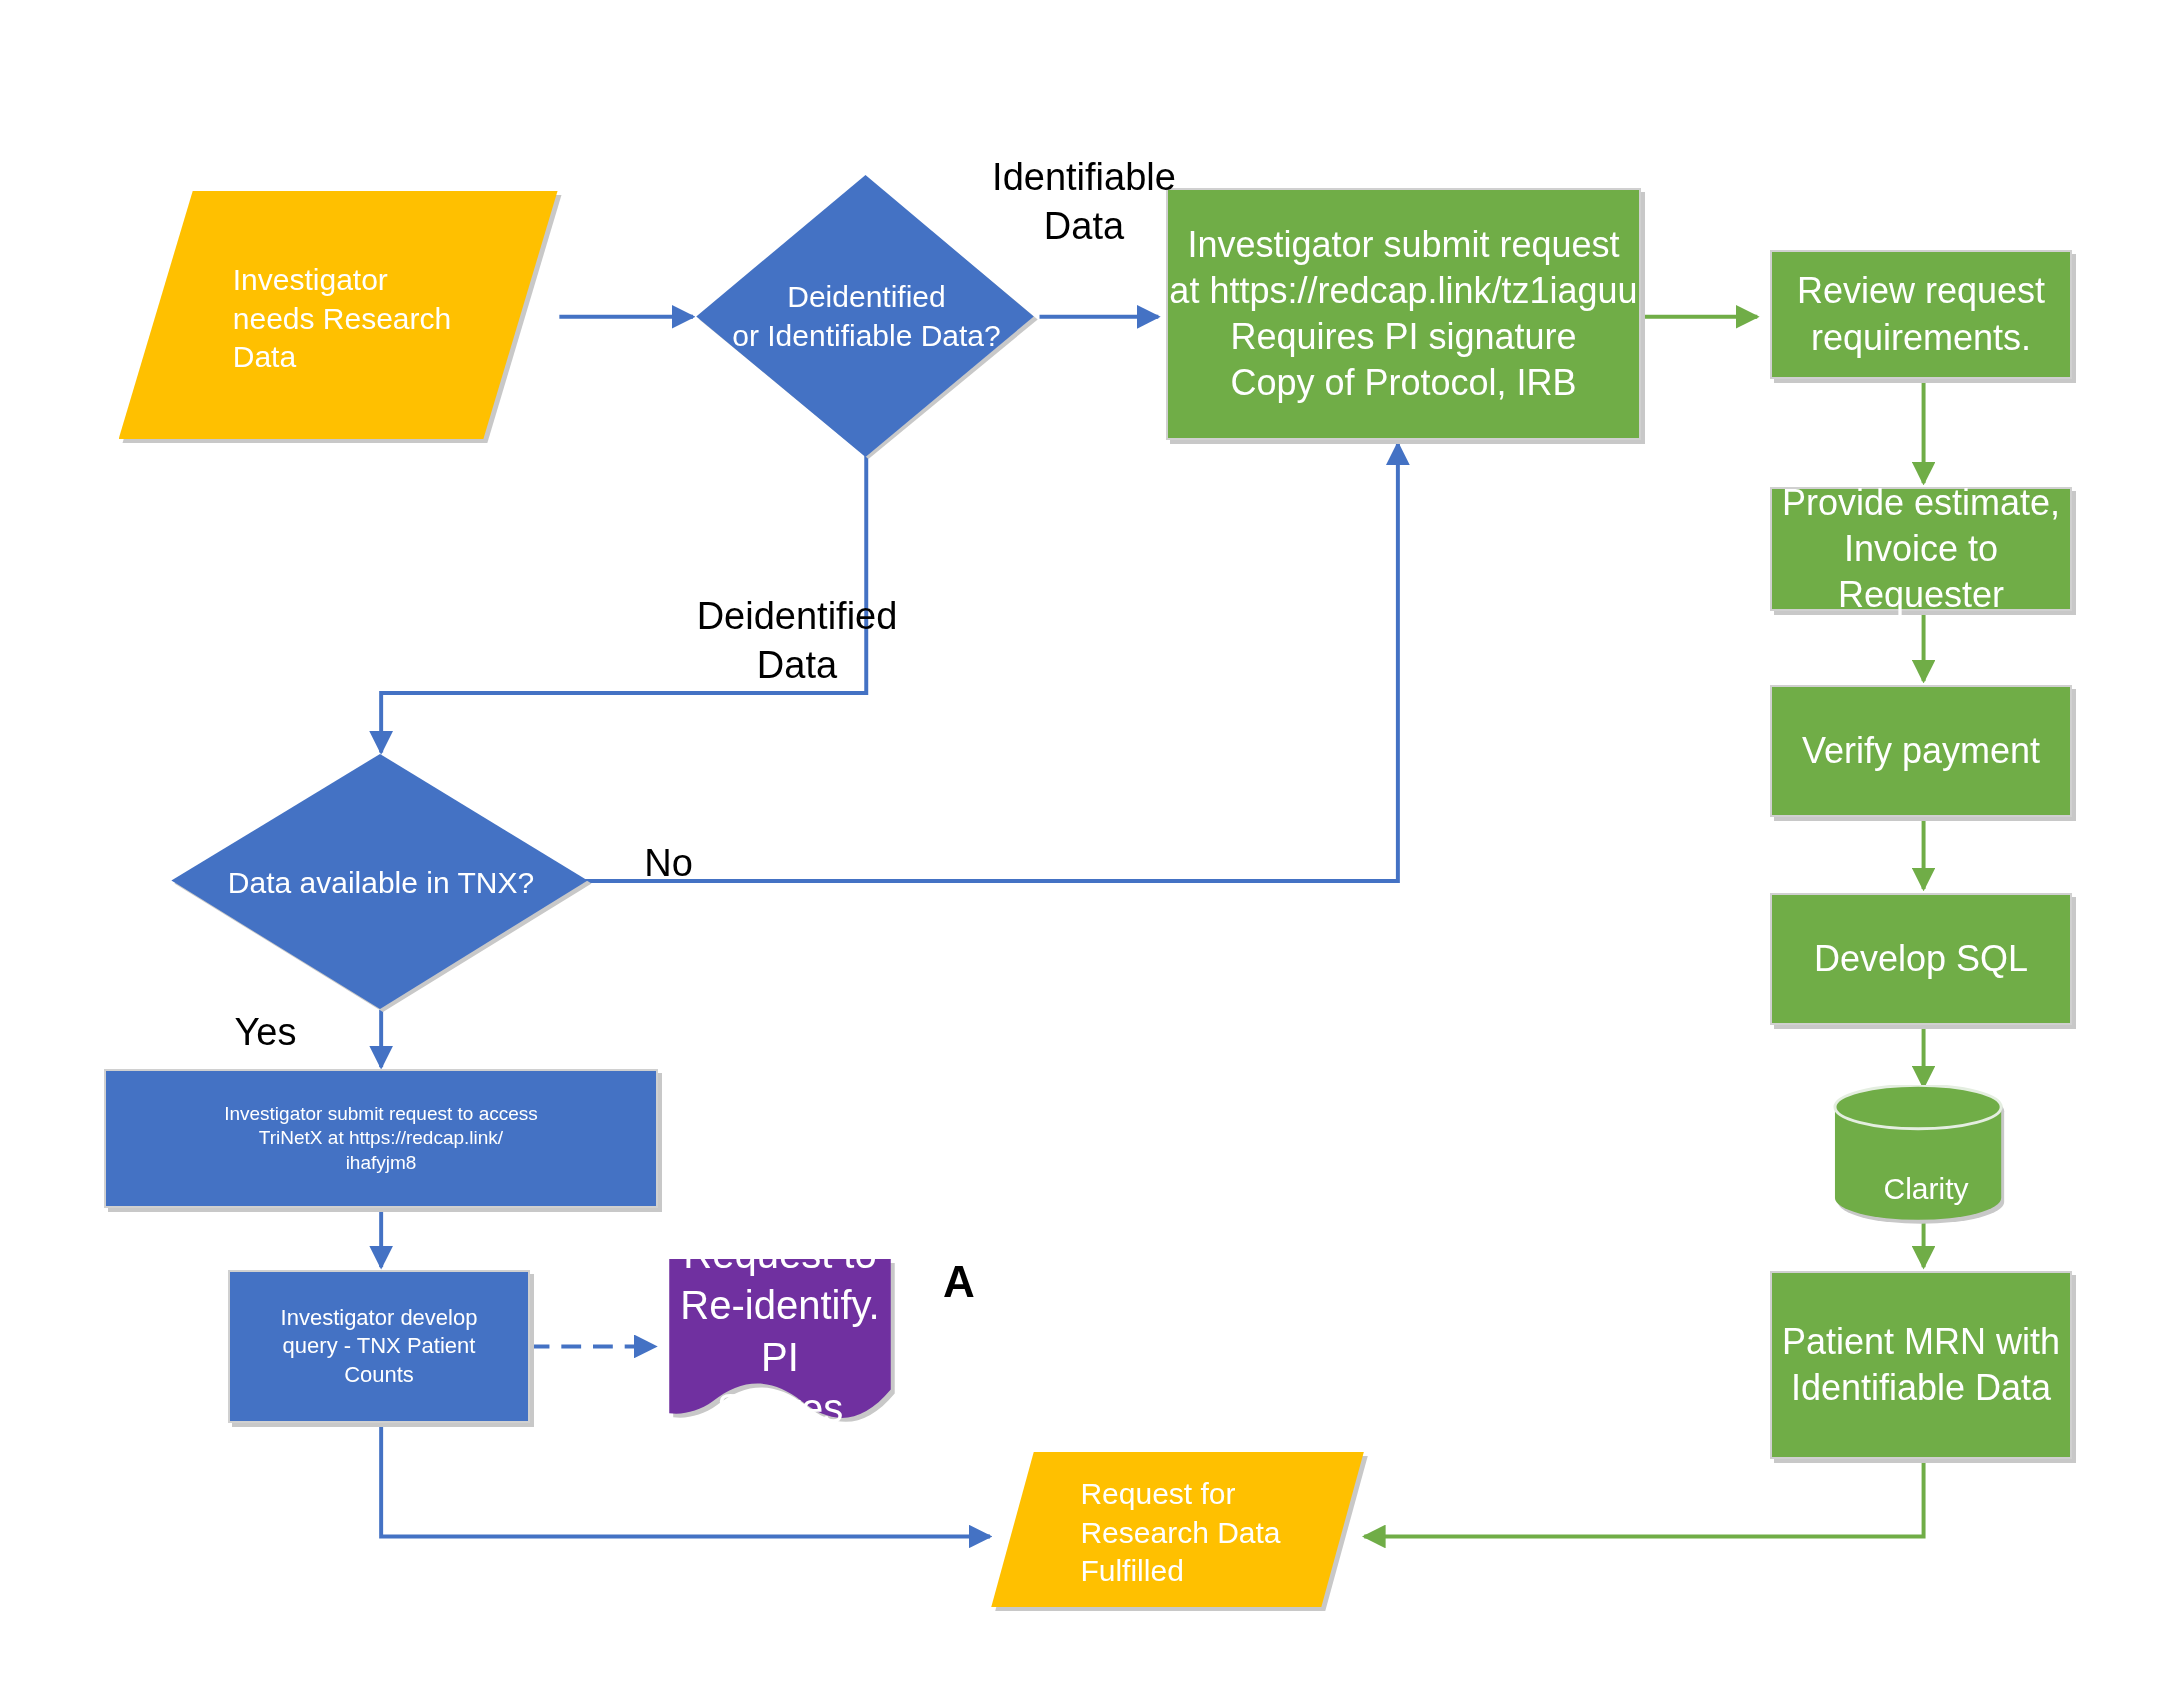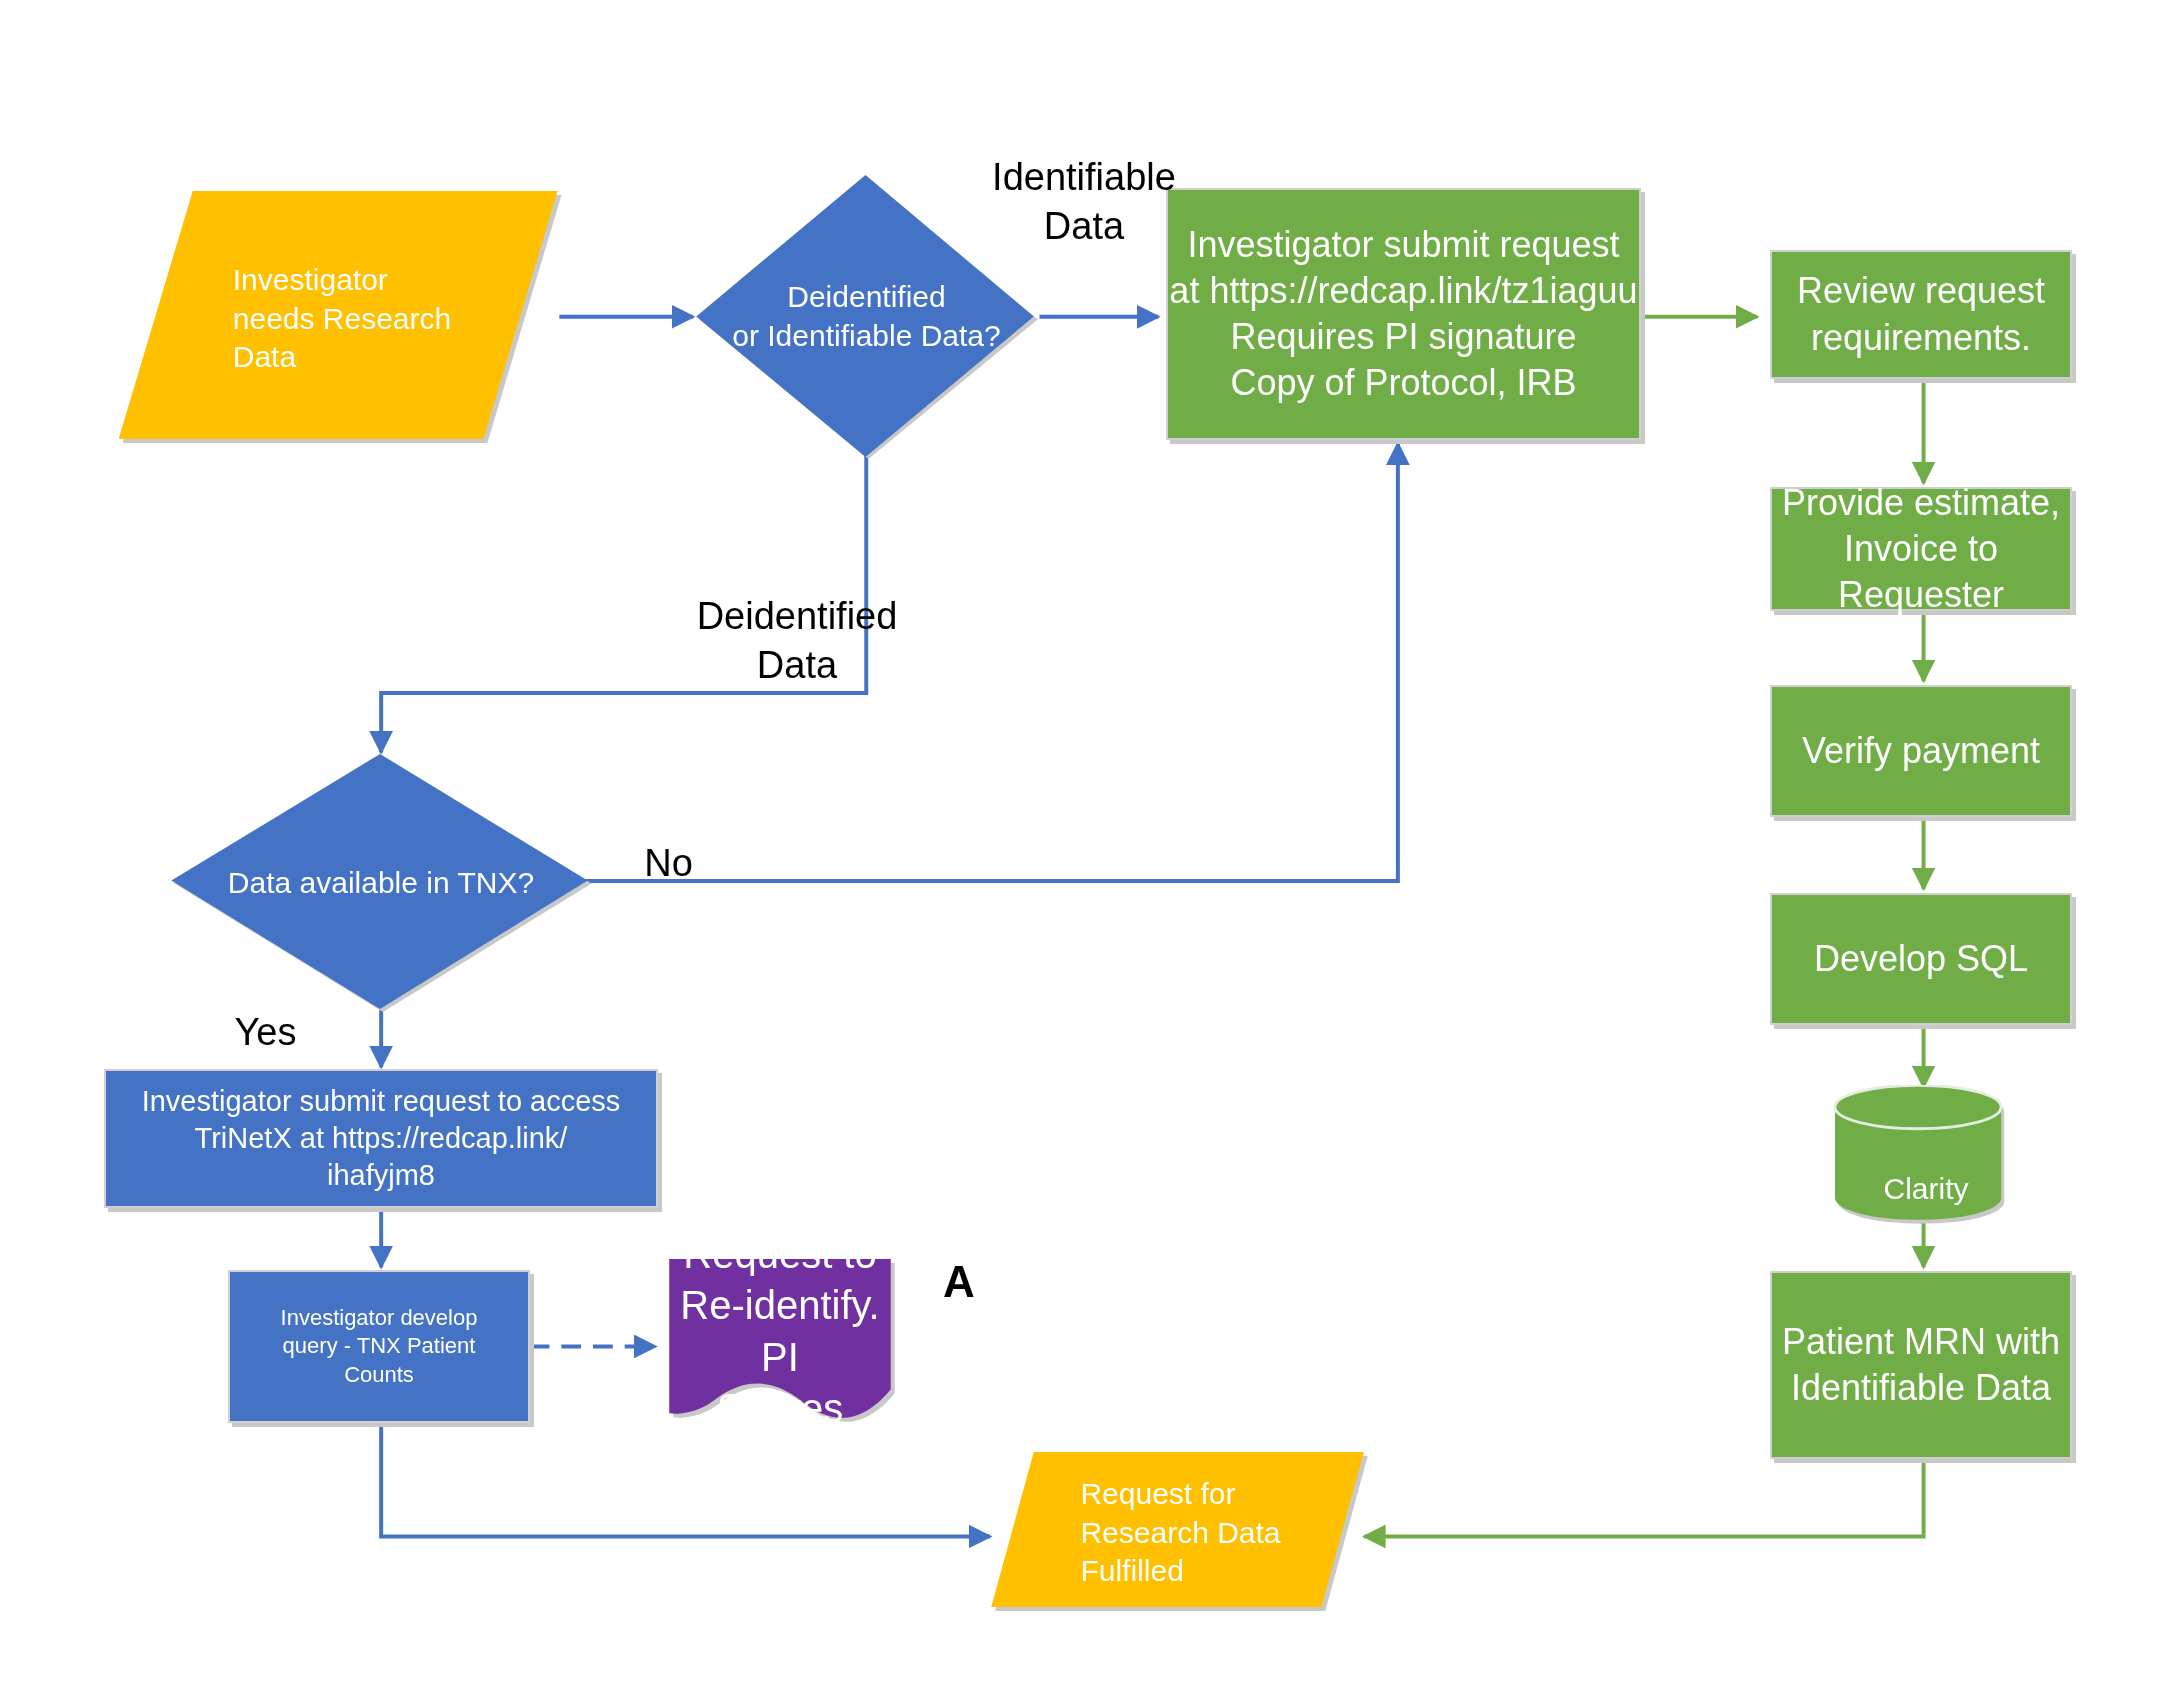--- a/index.html
+++ b/index.html
@@ -228,21 +228,21 @@
 
   <div class="diamond-wrap" style="left:168px; top:752px; width:426px; height:262px;">
     <svg width="426" height="262" viewBox="0 0 430 265">
       <polygon points="217,6 428,133 217,263 6,133" fill="#c8c8c8"></polygon>
       <polygon points="214,2 424,130 214,260 3,130" fill="#4472C4"></polygon>
     </svg>
     <div class="label">Data available in TNX?</div>
   </div>
 
   <div class="node proc-blue" style="left:104px; top:1069px; width:554px; height:139px;
-              box-shadow:4px 4px 0 #c8c8c8; font-size:29px;">Investigator submit request to access
+              box-shadow:4px 4px 0 #c8c8c8; font-size:19px;">Investigator submit request to access
 TriNetX at https://redcap.link/
 ihafyjm8</div>
 
   <div class="node proc-blue" style="left:228px; top:1270px; width:302px; height:153px;
               box-shadow:4px 4px 0 #c8c8c8;">Investigator develop
 query - TNX Patient
 Counts</div>
 
   <div class="doc-wrap" style="left:661px; top:1255px; width:238px; height:178px;">
     <svg width="238" height="178" viewBox="0 0 240 180">

